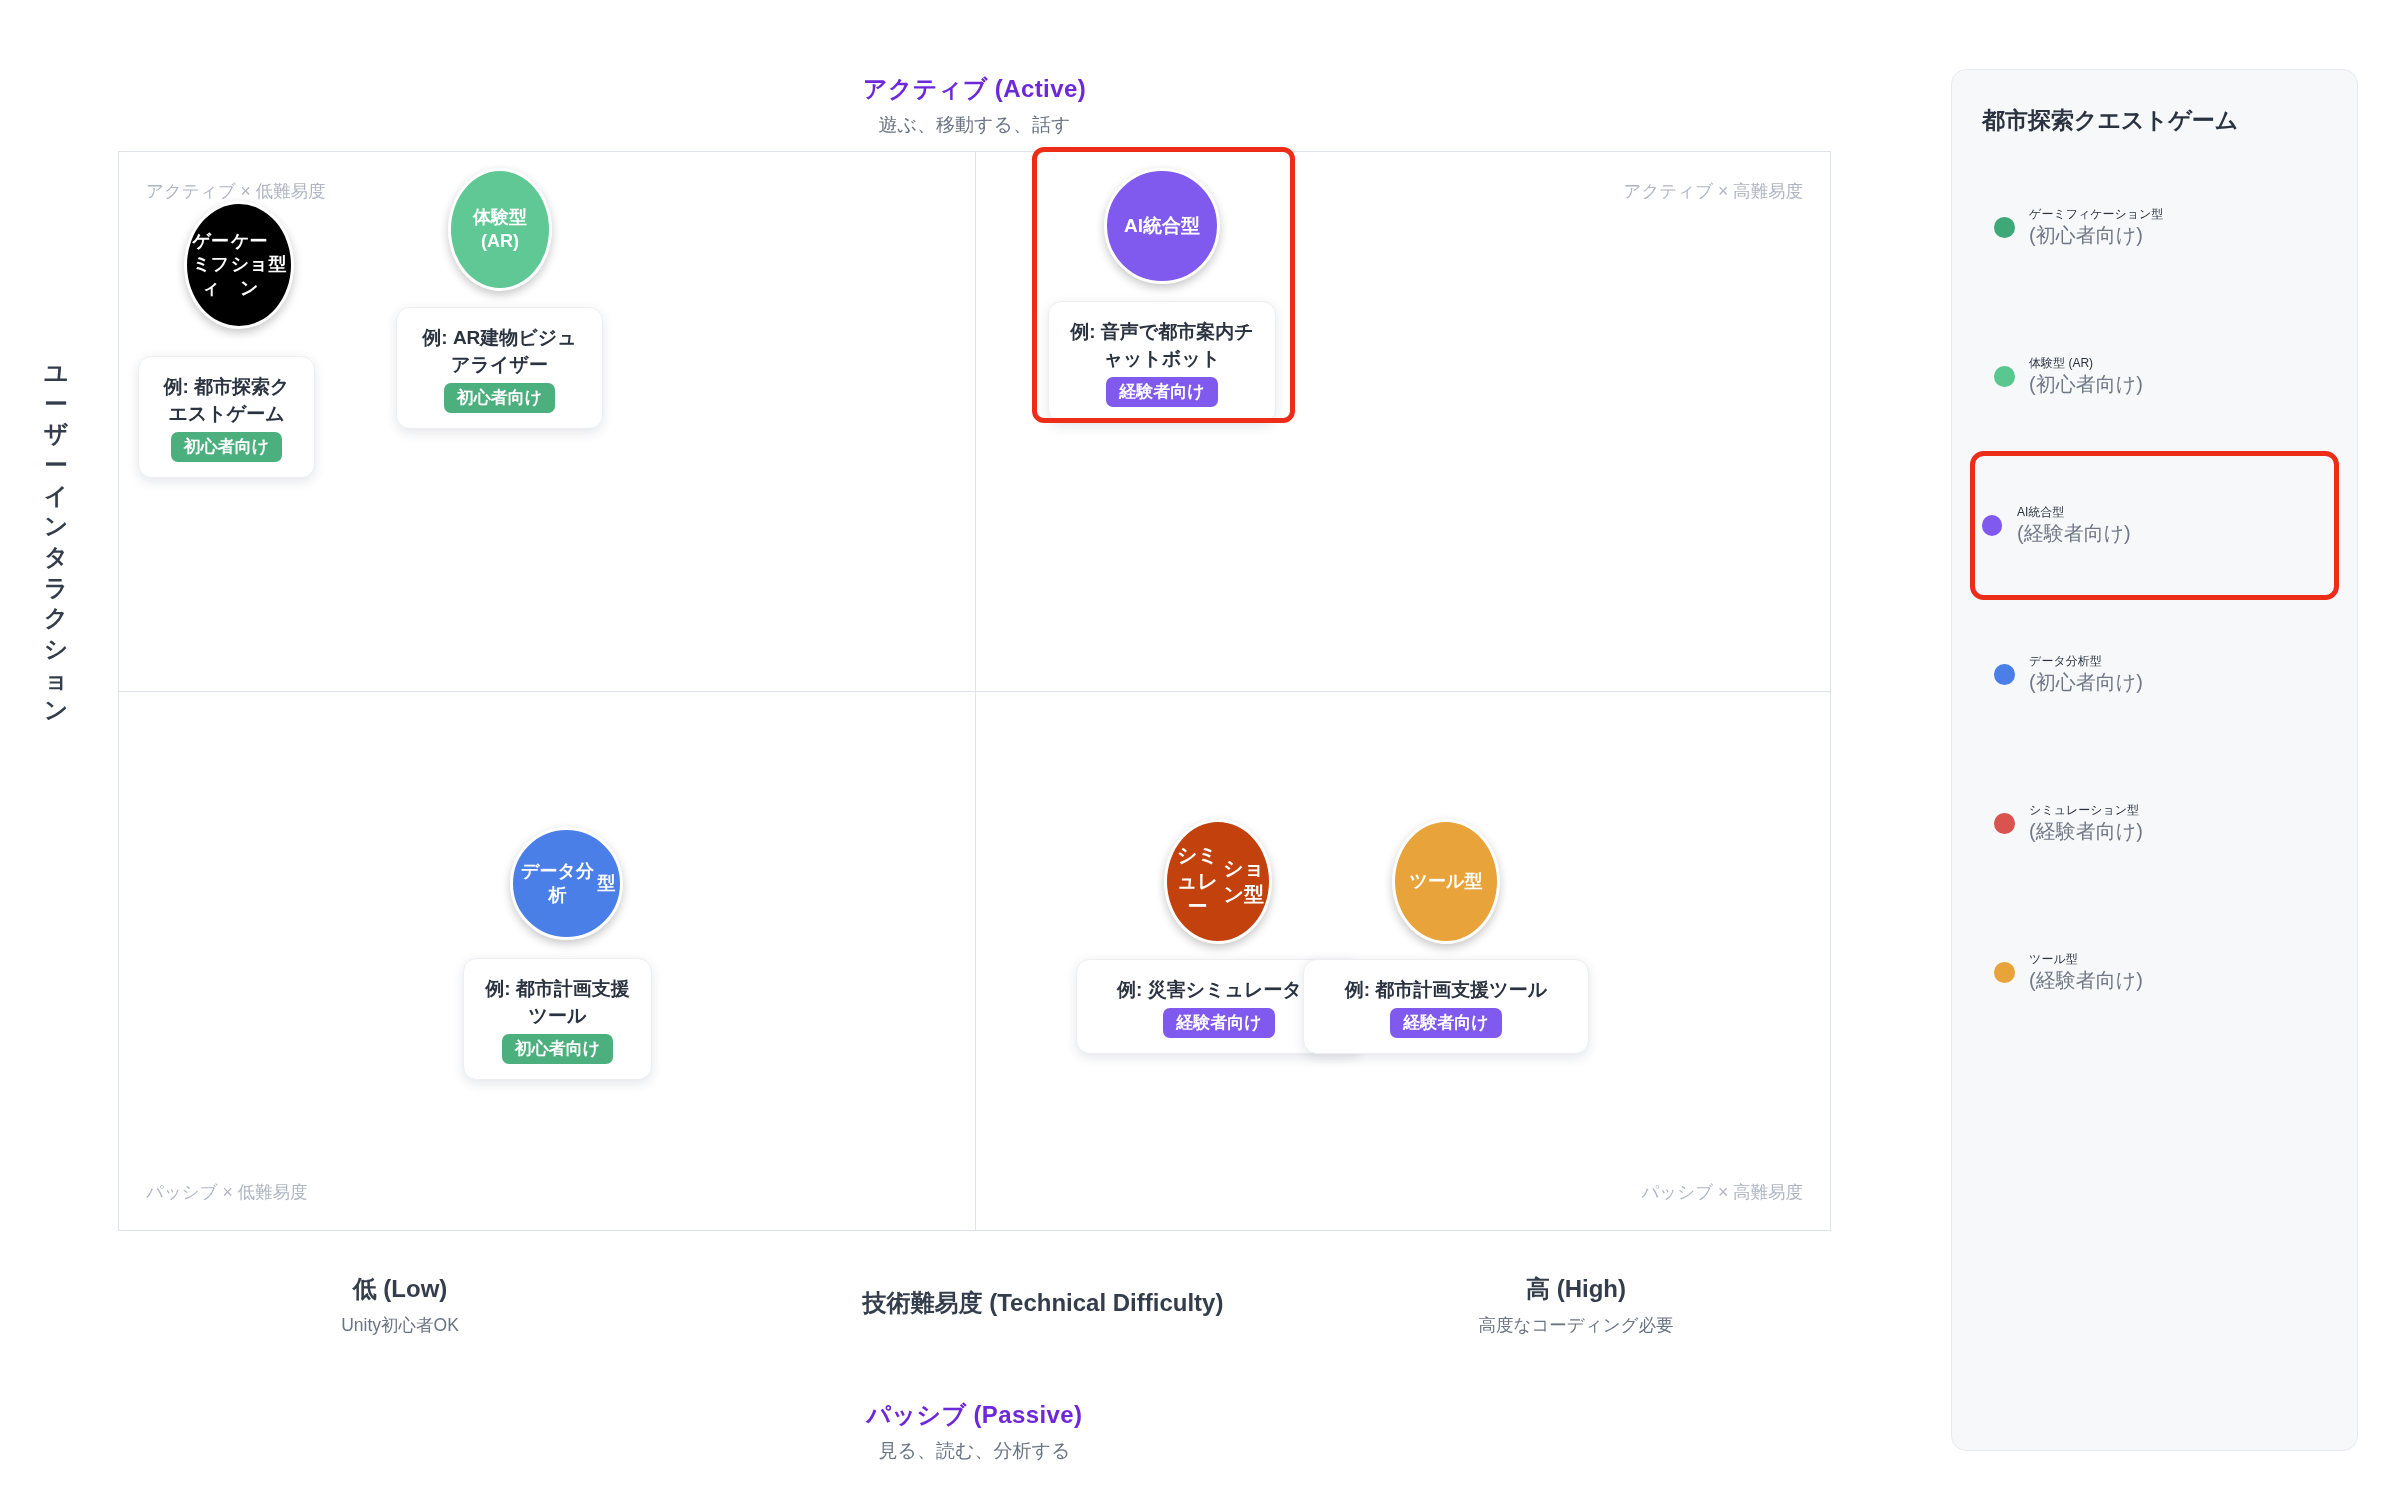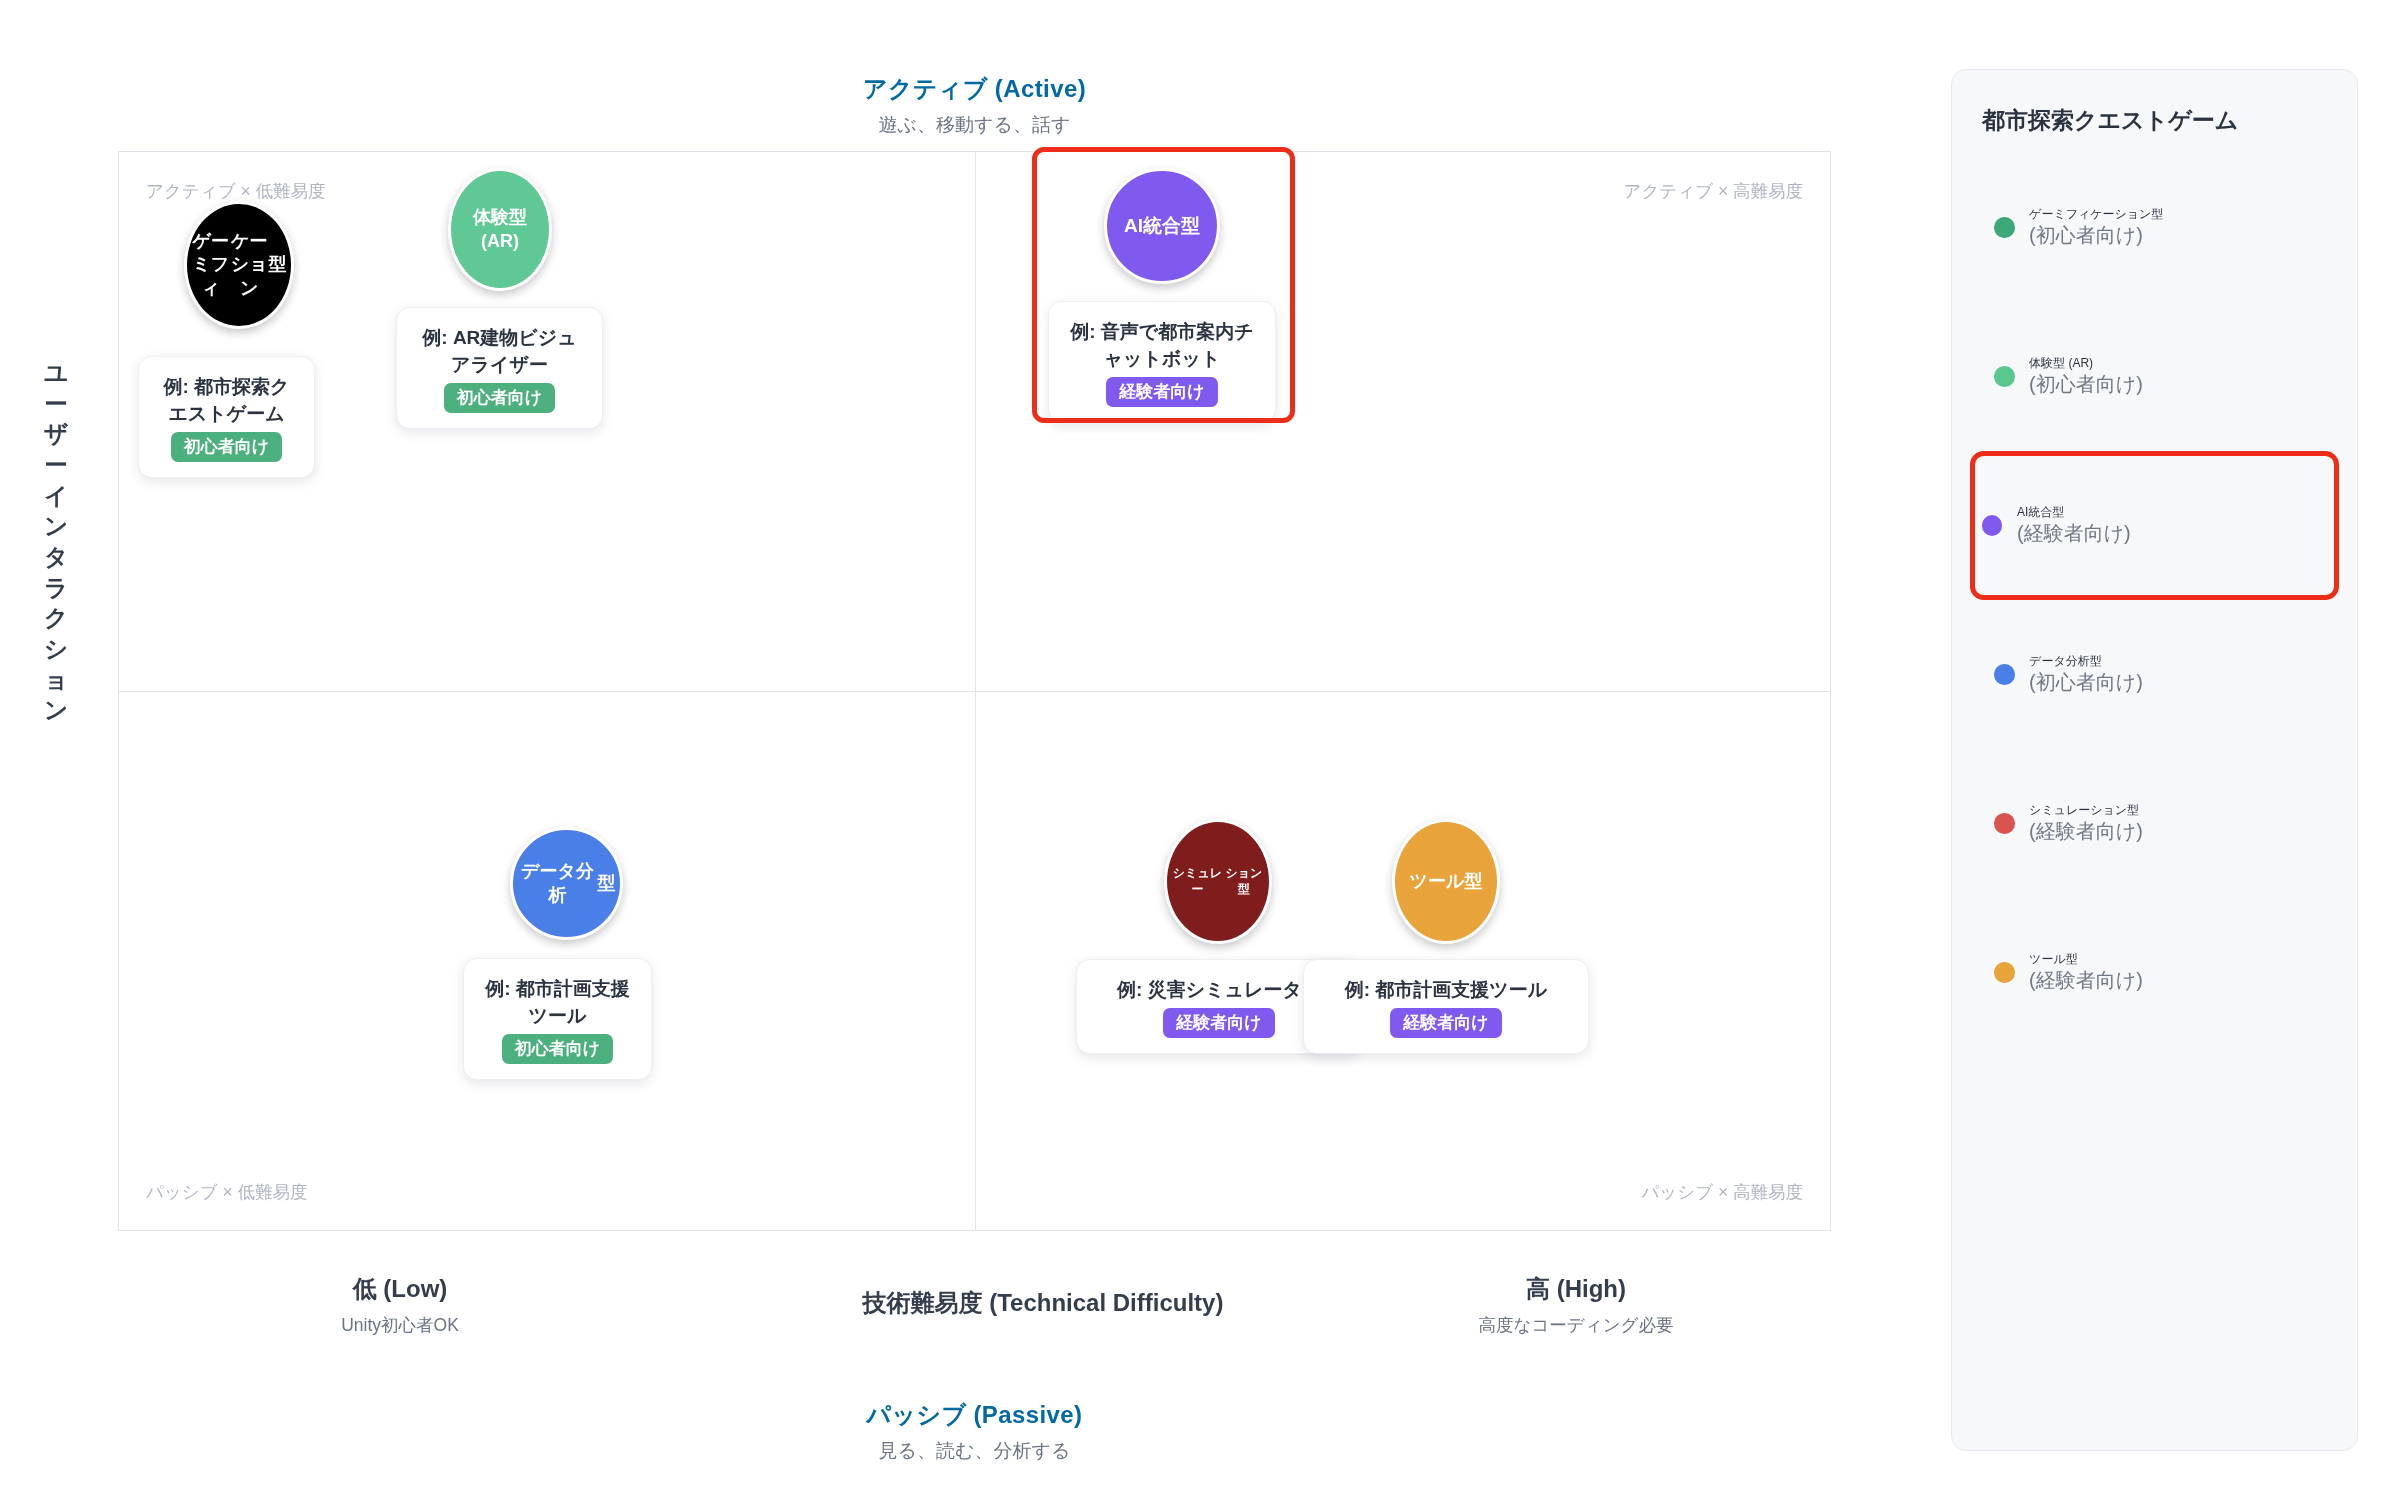--- a/index.html
+++ b/index.html
@@ -10,21 +10,21 @@
     overflow: hidden;
   }
   #root { position: relative; width: 2401px; height: 1511px; }
 
   
   .top-axis {
     position: absolute; left: 118px; top: 73px; width: 1713px;
     text-align: center;
   }
   .axis-main {
-    font-size: 24px; font-weight: bold; color: #0369a1; letter-spacing: 0.4px;
+    font-size: 24px; font-weight: bold; color: #6d28d9; letter-spacing: 0.4px;
   }
   .axis-sub {
     font-size: 19px; color: #6b7484; margin-top: 6.9px;
   }
 
   
   .bottom-axis-row {
     position: absolute; left: 118px; top: 1273px; width: 1713px; height: 84px;
   }
   .bx { position: absolute; text-align: center; }
@@ -207,21 +207,21 @@
           <br>
           <span>型</span>
         </div>
       <div class="card" style="left:344px; top:806px; width:189px;">
         <div class="ex">例: 都市計画支援ツール</div>
         <div class="badge" style="background:#4CAF7E;">初心者向け</div>
       </div>
     </div>
 
     <div class="node">
-      <div class="bubble" id="b-simulation" style="left: 1045px; top: 667px; width: 108px; height: 125px; font-size: 12px; background: #7f1d1d;">
+      <div class="bubble" id="b-simulation" style="left: 1045px; top: 667px; width: 108px; height: 125px; font-size: 20px; background: #c2410c;">
           <span>シミュレー</span>
           <br>
           <span>ション型</span>
         </div>
       <div class="card" style="left:957px; top:807px; width:286px;">
         <div class="ex">例: 災害シミュレーター</div>
         <div class="badge" style="background:#8059EE;">経験者向け</div>
       </div>
     </div>
 

